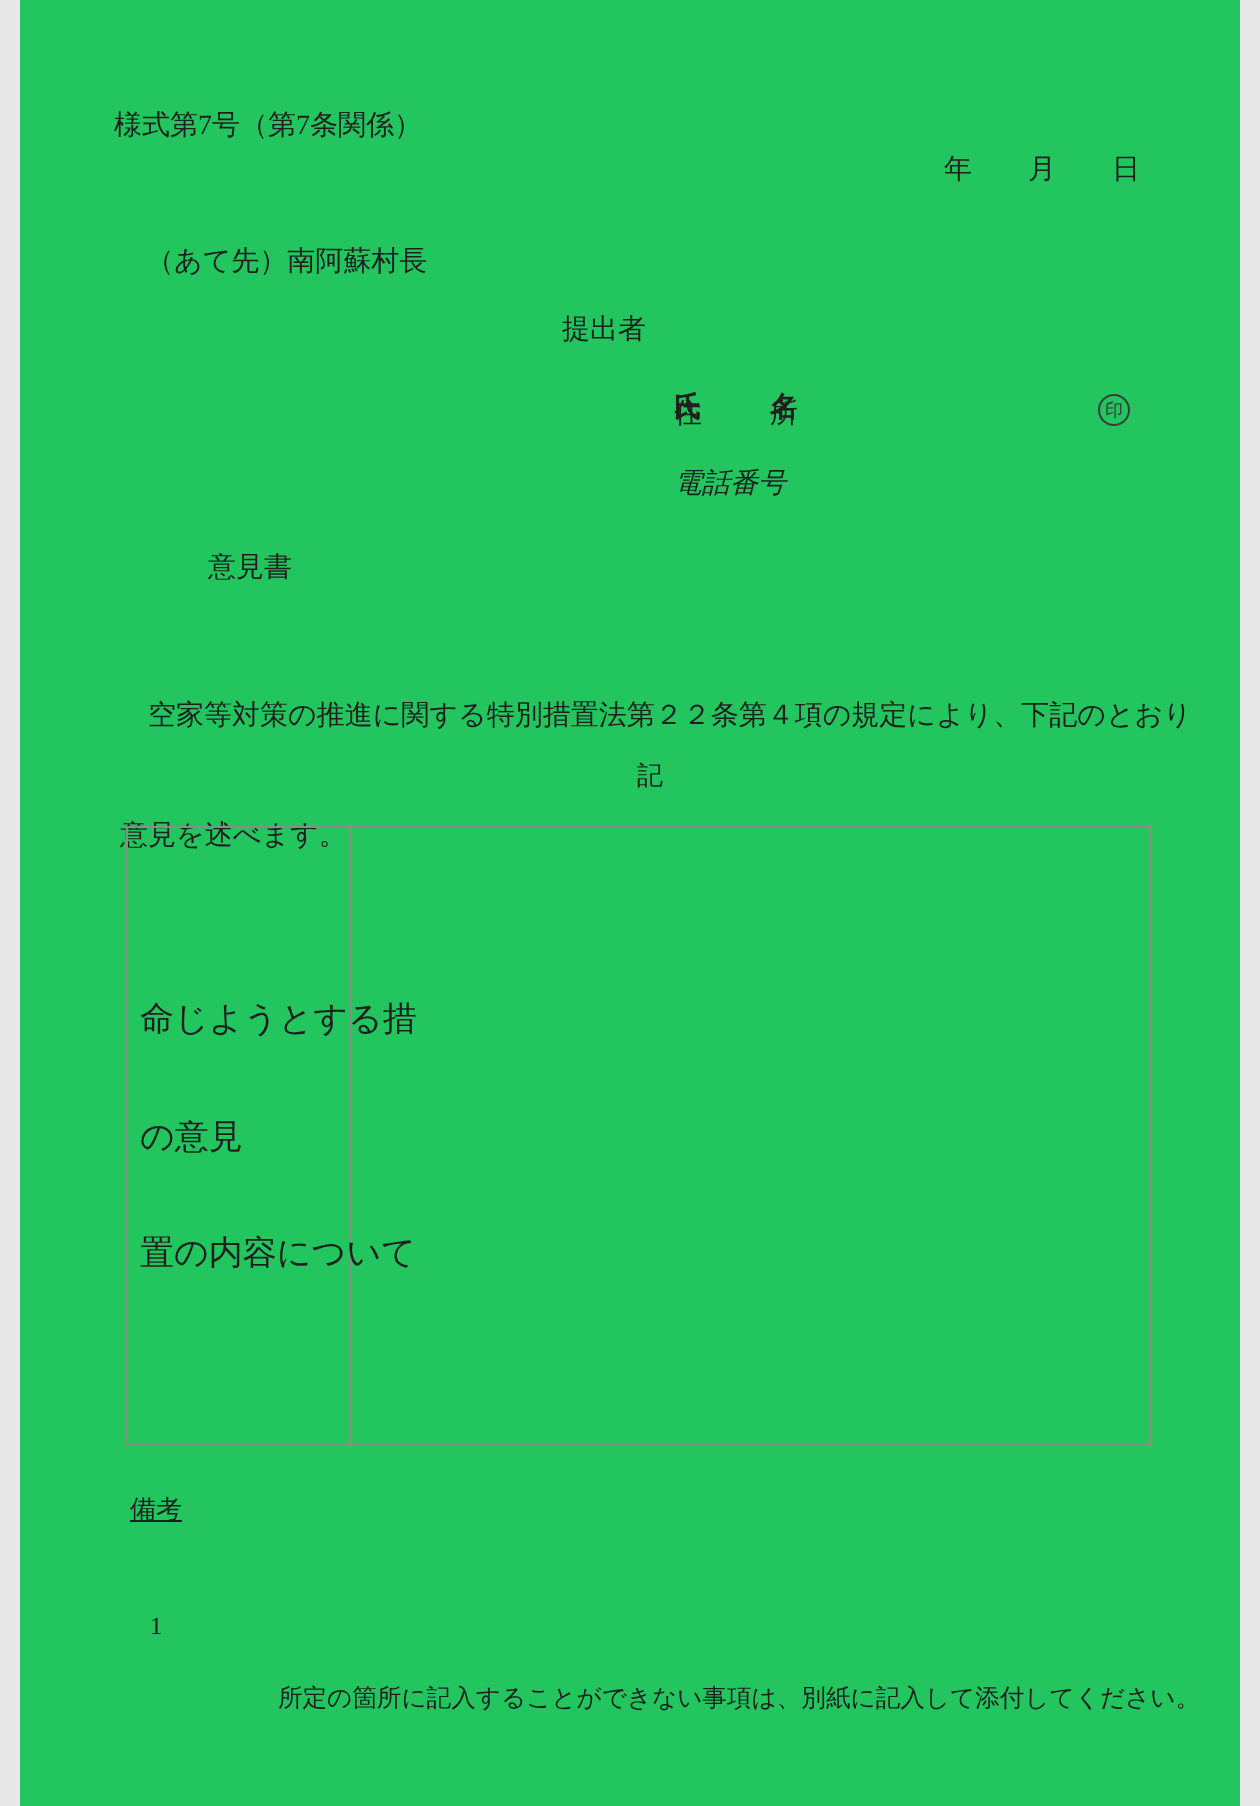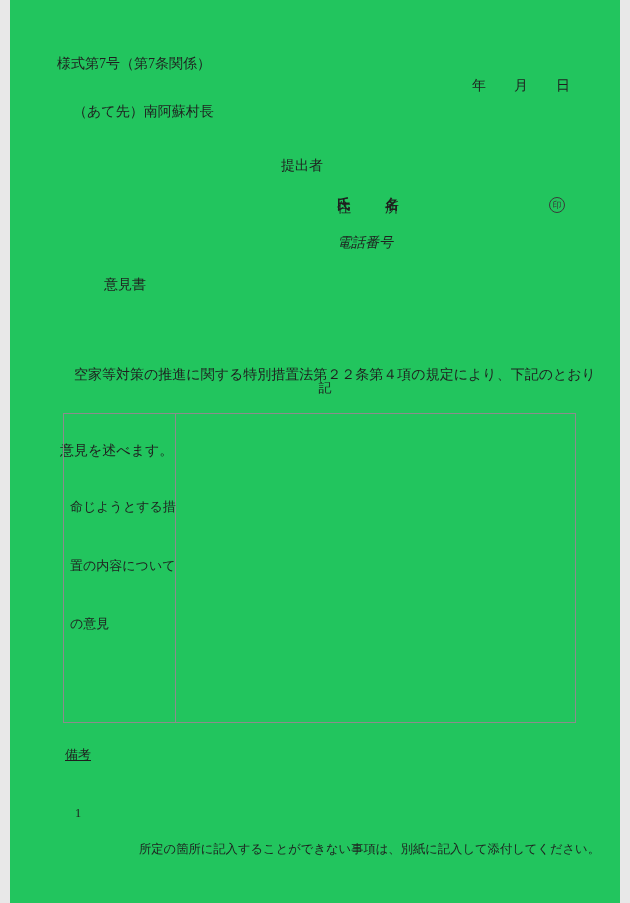--- a/index.html
+++ b/index.html
@@ -15,58 +15,58 @@
     background:#22c55e;
     color:#1f1f1f;
     overflow:hidden;
   }
   .abs{position:absolute;white-space:pre;}
   .fs14{font-size:14px;line-height:16px;}
   .fs13{font-size:13px;line-height:15px;}
 
   .form-number{left:47px;top:56px;}
   .date-line{left:462px;top:78px;text-align:center;}
-  .addressee{left:63px;top:104px;text-align:center;}
+  .addressee{left:63px;top:124px;text-align:center;}
 
   .submitter-label{left:271px;top:158px;text-align:center;}
   .address-label{left:327px;top:158px;letter-spacing:2px;margin-top:42px;}
   .name-label{left:327px;top:197px;letter-spacing:2px;font-weight:bold;}
   .phone-label{left:327px;top:235px;font-style:italic;}
 
   .seal{
     left:539px;top:197px;
     width:14px;height:14px;
     border:1px solid #3a3a3a;
     border-radius:50%;
     display:flex;align-items:center;justify-content:center;
   }
   .seal-char{font-size:9px;line-height:1;color:#3a3a3a;}
 
   .doc-title{left:94px;top:277px;}
 
   .body-text{left:50px;top:315px;width:540px;}
-  .body-text .ln{height:23.5px;margin-top:16px;}
+  .body-text .ln{height:23.5px;}
 
   .ki-marker{left:0;top:380px;width:630px;text-align:center;white-space:pre;}
 
   .opinion-table{
     left:53px;top:413px;
     width:513px;height:310px;
     border:1px solid #8c8c8c;
     display:flex;
     box-sizing:border-box;
   }
   .label-cell{
     width:112px;
     border-right:1px solid #8c8c8c;
     box-sizing:border-box;
     display:flex;align-items:center;
     padding-left:6px;
   }
-  .label-cell .ln{height:22.5px;font-size:13px;white-space:pre;}
+  .label-cell .ln{height:22.5px;font-size:17px;white-space:pre;}
   .value-cell{flex:1;}
 
   .remarks-heading{left:55px;top:747px;text-decoration:underline;}
   .remarks-list{left:65px;top:766px;width:525px;}
   .remark-row{display:flex;}
   .remark-row .num{width:19px;font-size:12.3px;line-height:23.3px;}
   .remark-row .txt{flex:1;margin-left:48px;}
   .remark-row .txt .ln{font-size:12.3px;line-height:23.3px;white-space:pre;}
 </style>
 </head>
@@ -94,22 +94,22 @@
     <div class="ln fs14">　空家等対策の推進に関する特別措置法第２２条第４項の規定により、下記のとおり</div>
     <div class="ln fs14">意見を述べます。</div>
   </div>
 
   <div class="abs fs13 ki-marker">記</div>
 
   <div class="abs opinion-table">
     <div class="label-cell">
       <div>
         <div class="ln">命じようとする措</div>
+        <div class="ln">の意見</div>
         <div class="ln">置の内容について</div>
-        <div class="ln">の意見</div>
       </div>
     </div>
     <div class="value-cell"></div>
   </div>
 
   <div class="abs fs13 remarks-heading">備考</div>
 
   <div class="abs remarks-list">
     <div class="remark-row">
       <div class="num">1</div>

